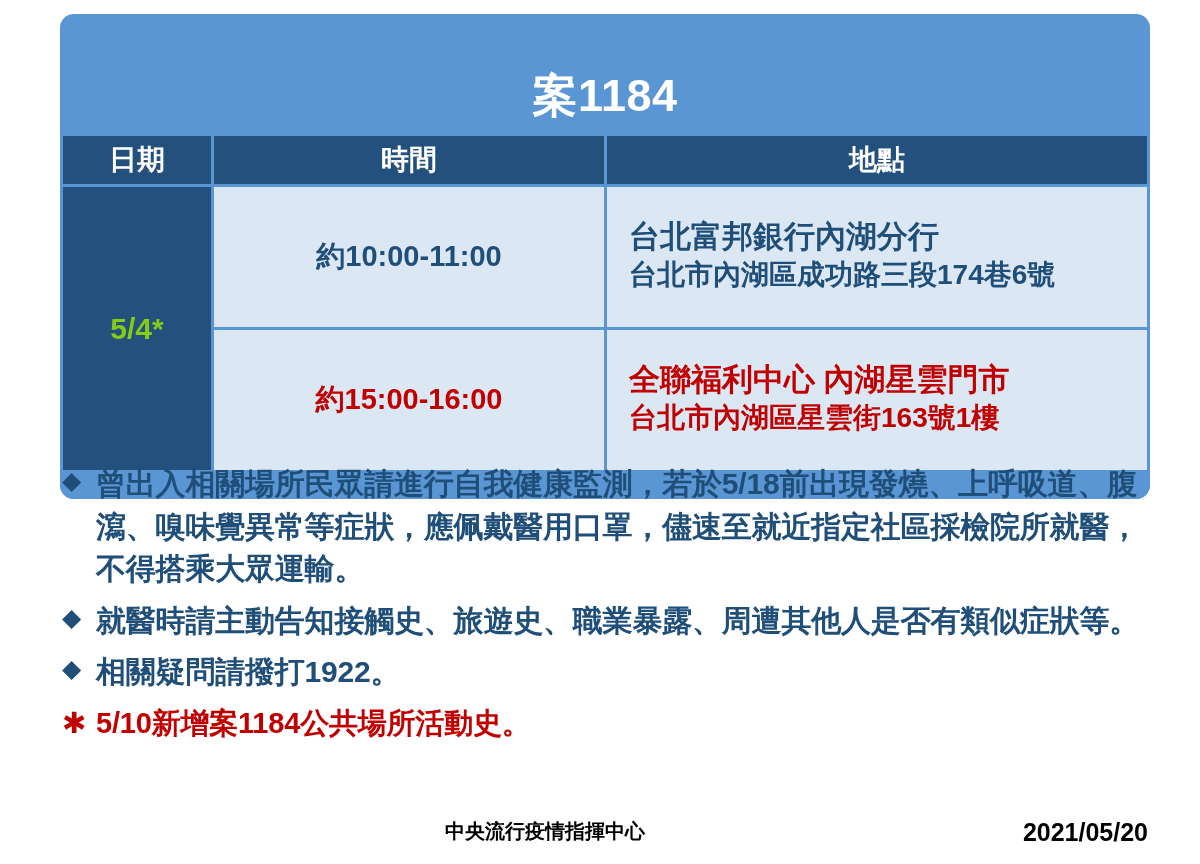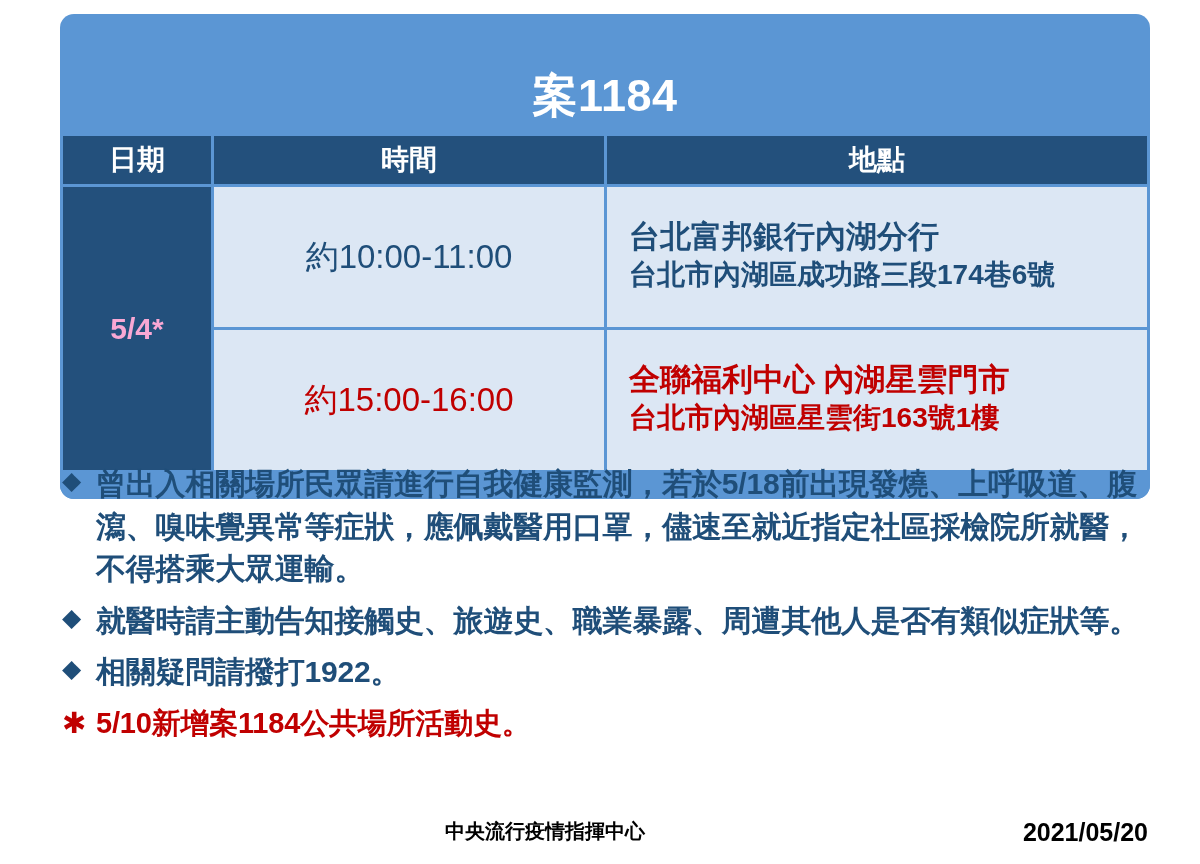--- a/index.html
+++ b/index.html
@@ -62,21 +62,21 @@
     text-align: center;
     vertical-align: middle;
   }
 
   .col-date  { width: 148px; }
   .col-time  { width: 390px; }
   .col-place { width: auto;  }
 
   .cell-date {
     background: #23507c;
-    color: #f9a8d4;
+    color: #84cc16;
     font-size: 30px;
     font-weight: bold;
     text-align: center;
     vertical-align: middle;
   }
 
   .cell-time {
     background: #dce7f4;
     text-align: center;
     vertical-align: middle;
@@ -84,22 +84,22 @@
   }
 
   .cell-place {
     background: #dce7f4;
     vertical-align: middle;
     padding-left: 22px;
     height: 140px;
   }
 
   .time-txt {
-    font-size: 33px;
-    font-weight: normal;
+    font-size: 29px;
+    font-weight: bold;
     letter-spacing: 0px;
   }
 
   .place-name {
     font-size: 31px;
     font-weight: bold;
     line-height: 1.12;
   }
 
   .place-addr {

